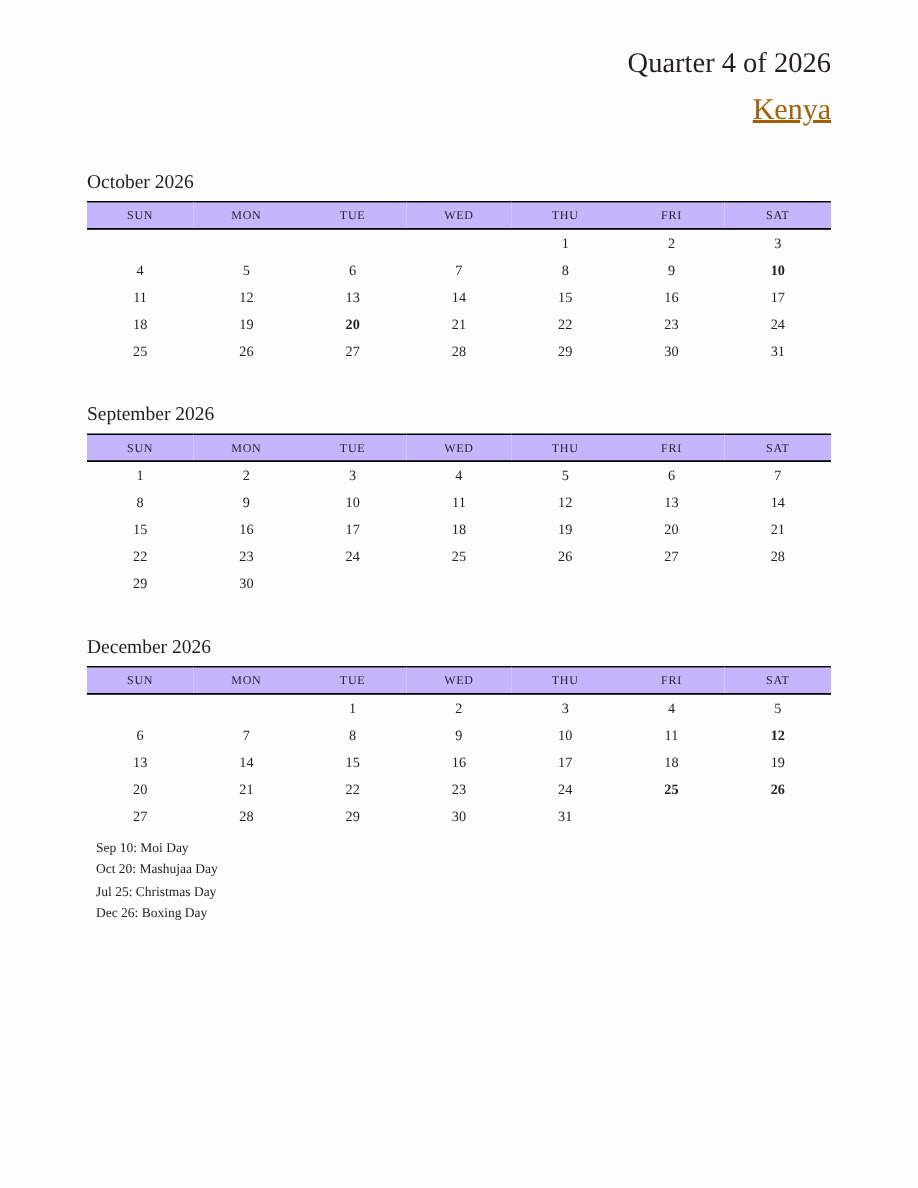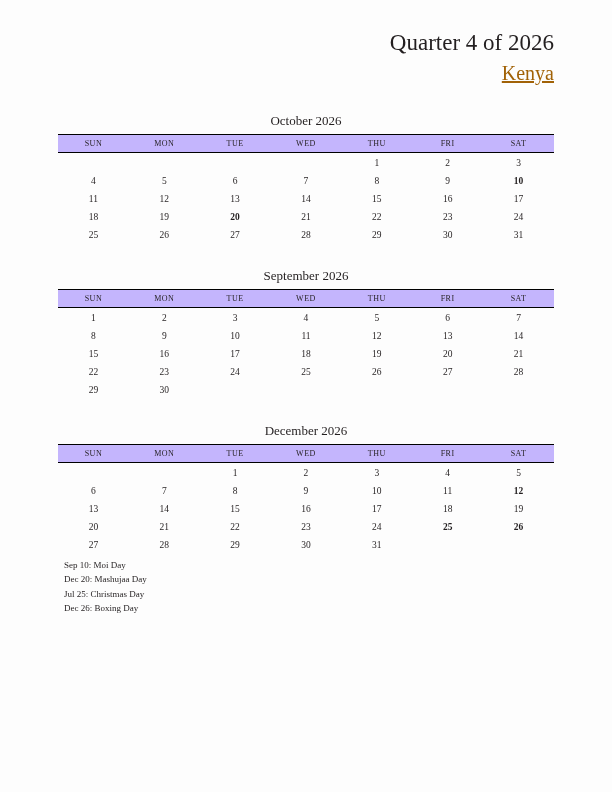--- a/index.html
+++ b/index.html
@@ -61,21 +61,21 @@
     line-height: 24px;
   }
   .title-block {
     position: absolute;
     right: 58px;
     top: 28px;
     text-align: right;
   }
   .title-line1 {
     font-family: "Liberation Serif", serif;
-    font-size: 23px;
+    font-size: 19px;
     line-height: 30px;
     color: #231f20;
     white-space: nowrap;
   }
   .title-line2 {
     font-family: "Liberation Serif", serif;
     font-size: 20px;
     line-height: 30px;
     color: #a16207;
     white-space: nowrap;
@@ -87,21 +87,20 @@
     position: absolute;
     left: 58px;
     top: 112px;
     width: 496px;
   }
   .month-block {
     width: 496px;
     margin-bottom: 23px;
   }
   .month-title {
-    text-align: center;
     font-family: "Liberation Serif", serif;
     font-size: 13px;
     line-height: 18px;
     color: #231f20;
     padding-bottom: 4px;
   }
   table.cal {
     width: 496px;
     border-collapse: collapse;
     table-layout: fixed;
@@ -353,16 +352,16 @@
             <td class="empty"></td>
             <td class="empty"></td>
           </tr>
         </tbody>
       </table>
     </div>
   </div>
 
 <div class="legend" id="legend-container">
     <div class="legend-item">Sep 10: Moi Day</div>
-    <div class="legend-item">Dec 20: Mashujaa Day</div>
+    <div class="legend-item">Oct 20: Mashujaa Day</div>
     <div class="legend-item">Jul 25: Christmas Day</div>
     <div class="legend-item">Dec 26: Boxing Day</div>
   </div>
 
 </body></html>

